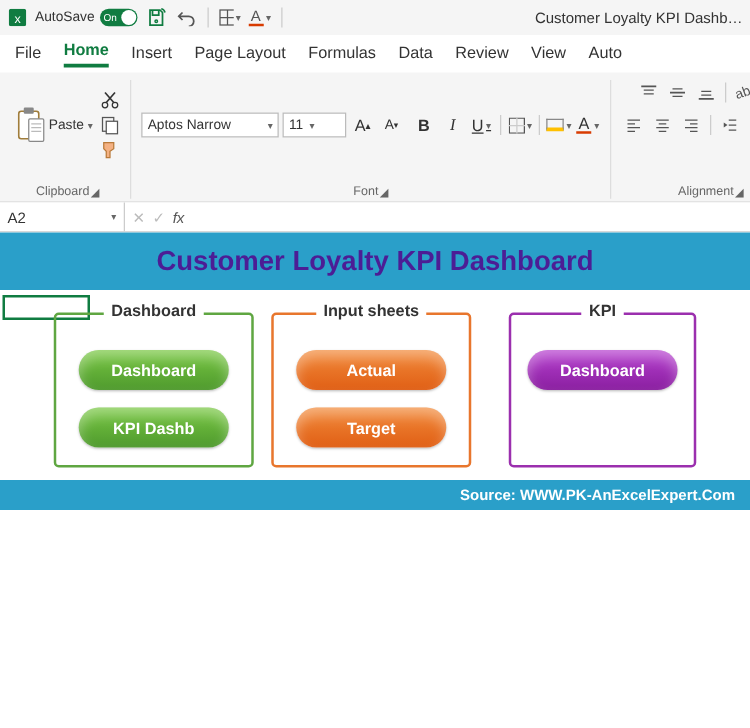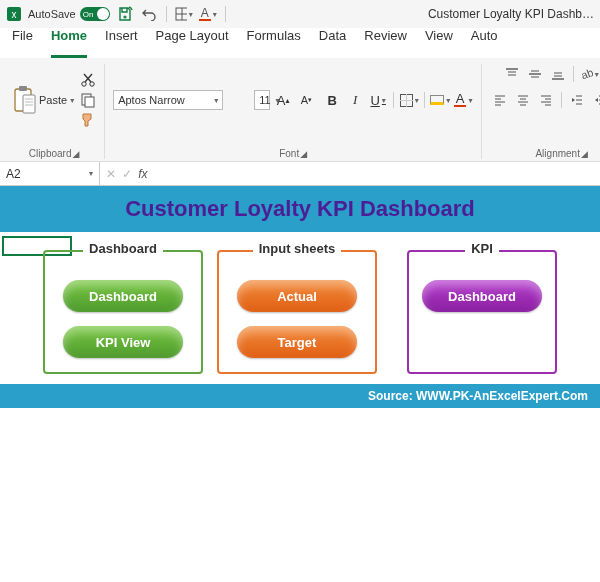--- a/index.html
+++ b/index.html
@@ -10,21 +10,21 @@
   .titlebar .icon { width: 16px; height: 16px; display:flex; align-items:center; justify-content:center; }
   .autosave { display:flex; align-items:center; gap:4px; font-size:11px; }
   .toggle { width:30px; height:14px; border-radius:7px; background:#107c41; position:relative; display:flex; align-items:center; }
   .toggle .knob { width:12px; height:12px; border-radius:50%; background:#fff; position:absolute; right:1px; }
   .toggle .on { font-size:8px; color:#fff; margin-left:3px; }
   .qat-icon { width:18px; height:18px; display:flex; align-items:center; justify-content:center; color:#555; }
   .qat-sep { width:1px; height:16px; background:#ccc; margin:0 2px; }
   .doc-title { margin-left:auto; font-size:12px; color:#333; }
 
   
-  .tabs { height:30px; background:#fff; display:flex; gap:18px; padding:0 12px; font-size:13px; }
+  .tabs { height:30px; background:#fff; display:flex; align-items:center; gap:18px; padding:0 12px; font-size:13px; }
   .tab { cursor:pointer; padding-bottom:4px; }
   .tab.active { border-bottom:3px solid #107c41; font-weight:600; color:#107c41; }
 
   
   .ribbon { background:#f5f5f5; border-bottom:1px solid #ddd; display:flex; padding:6px 4px 2px 4px; height:104px; }
   .group { display:flex; flex-direction:column; align-items:center; padding:0 8px; border-right:1px solid #ddd; }
   .group:last-child { border-right:none; }
   .group-body { flex:1; display:flex; align-items:center; gap:6px; }
   .group-label { font-size:10px; color:#666; display:flex; align-items:center; gap:1px; margin-top:12px;}
   .group-label .launcher { font-size:9px; }
@@ -32,21 +32,21 @@
   .paste-area { display:flex; gap:6px; }
   .paste-btn { display:flex; flex-direction:row; align-items:center; gap:1px; }
   .paste-btn .big-icon { width:26px; height:30px; }
   .paste-stack { display:flex; flex-direction:column; gap:4px; }
   .mini-icon { width:16px; height:16px; display:flex; align-items:center; justify-content:center; }
 
   .font-area { display:flex; gap:6px; }
   .font-row { display:flex; align-items:center; gap:3px; }
   .combo { height:20px; border:1px solid #bbb; background:#fff; display:flex; align-items:center; padding:0 4px; font-size:11px; gap:3px;}
   .combo.fontname { width:110px; }
-  .combo.fontsize { width:16px;margin-left:28px; }
+  .combo.fontsize { width:51px; }
   .ftbtn { width:20px; height:20px; display:flex; align-items:center; justify-content:center; border-radius:2px; font-size:13px;}
   .underline-a { border-bottom:2px solid #d83b01; display:inline-block; line-height:12px; padding:0 2px;}
   .fill-icon { width:14px; height:10px; border:1px solid #888; border-bottom:3px solid #ffc000; }
 
   .align-area { display:flex; flex-direction:column; gap:6px; }
   .align-row { display:flex; gap:3px; align-items:center;}
 
   
   .fx-row { height:24px; display:flex; align-items:center; border-bottom:1px solid #ccc; background:#fff; }
   .namebox { width:100px; border-right:1px solid #ccc; padding:0 6px; display:flex; align-items:center; justify-content:space-between; font-size:12px; height:100%; }
@@ -335,21 +335,21 @@
 </div>
 
 <div class="sheet">
   <div class="banner">Customer Loyalty KPI Dashboard</div>
   <div class="sel-cell"></div>
 
   <div class="panels">
     <div class="panel green">
       <span class="panel-title">Dashboard</span>
       <div class="pill green">Dashboard</div>
-      <div class="pill green">KPI View</div>
+      <div class="pill green">KPI Dashb</div>
     </div>
     <div class="panel orange">
       <span class="panel-title">Input sheets</span>
       <div class="pill orange">Actual</div>
       <div class="pill orange">Target</div>
     </div>
     <div class="panel purple" style="min-width:150px;margin-left:16px;">
       <span class="panel-title">KPI</span>
       <div class="pill purple">Dashboard</div>
     </div>

